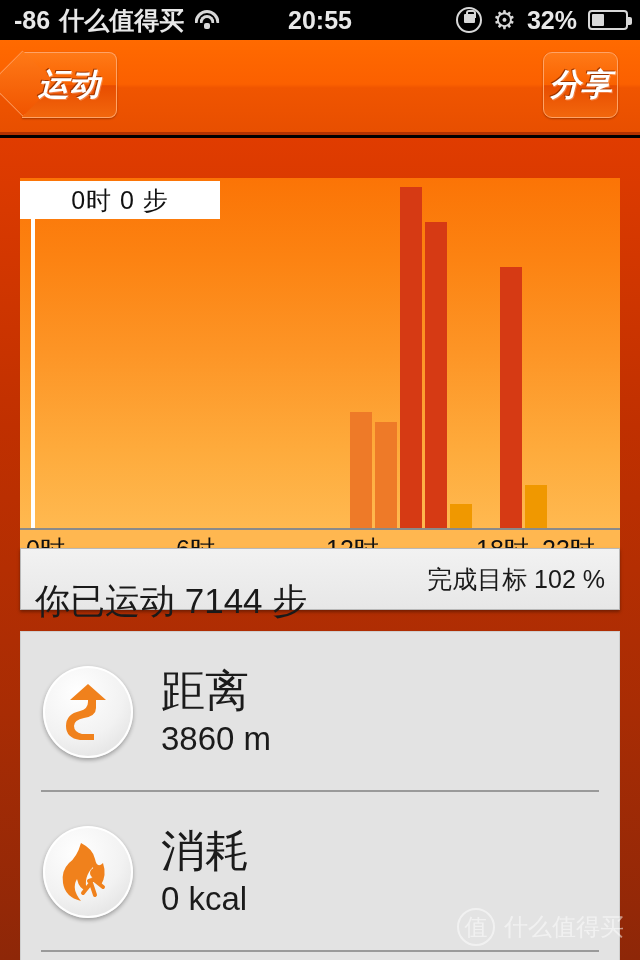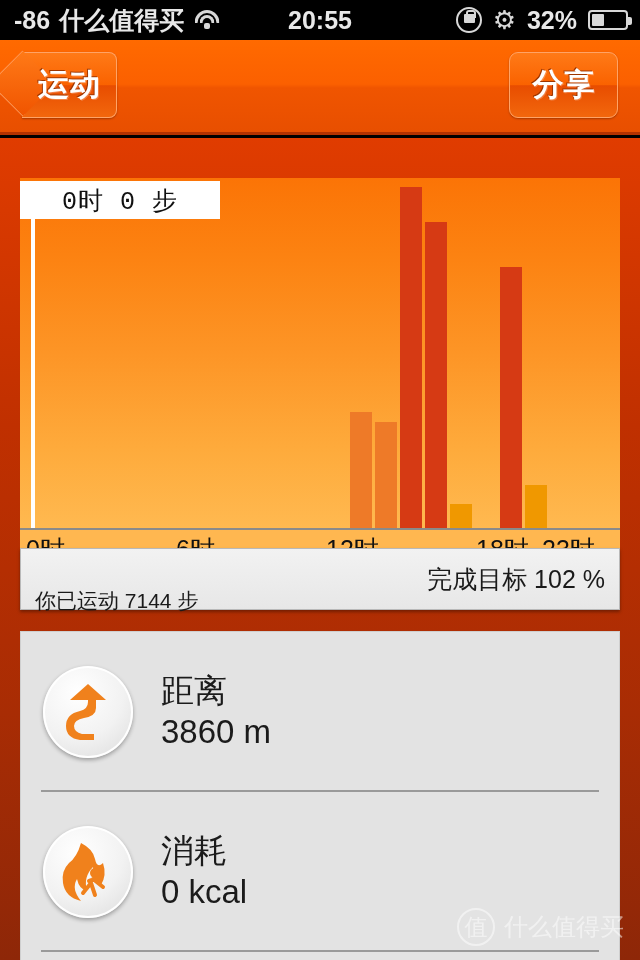--- a/index.html
+++ b/index.html
@@ -35,41 +35,42 @@
   .batt{ width:40px;height:20px;border:2.5px solid #d8d8d8;border-radius:4px;position:relative;}
   .batt:after{ content:""; position:absolute; right:-6px; top:5px; width:4px;height:8px;
             background:#d8d8d8; border-radius:0 2px 2px 0;}
   .batt i{ position:absolute; left:2px; top:2px; bottom:2px; width:32%; background:#d8d8d8;border-radius:1px;}
 
   
   .navbar{
     position:absolute; left:0; top:40px; width:640px; height:95px;
     background:linear-gradient(to bottom,#ff6a00 0%,#fb6000 48%,#f05500 52%,#e84f00 100%);
     border-bottom:3px solid #b33200;
+    font-style:italic;
   }
   .backbtn{
     position:absolute; left:22px; top:12px; width:95px; height:66px;
     background:linear-gradient(to bottom,#ff7a17 0%,#fa6200 50%,#e84d00 51%,#f2670d 100%);
     border:1.5px solid #ffa366; border-left:none;
     border-radius:0 8px 8px 0;
     display:flex; align-items:center; justify-content:center;
     box-shadow:0 1px 2px rgba(0,0,0,.3);
   }
   .backbtn:before{
     content:""; position:absolute; left:-23px; top:7px; width:46px; height:46px;
     background:linear-gradient(135deg,#ff7a17,#f05400);
     border-left:1.5px solid #ffa366; border-bottom:1.5px solid #ffa366;
     transform:rotate(45deg); border-radius:0 0 0 7px;
   }
   .backbtn span{
     position:relative; z-index:2; color:#fff; font-size:31px; font-weight:bold;
     text-shadow:-1px -1px 0 #9e3600, 1px 1px 0 rgba(255,255,255,.25);
   }
   .sharebtn{
-    position:absolute; right:22px; top:12px; width:109px; height:66px;
+    position:absolute; right:22px; top:12px; width:75px; height:66px;
     background:linear-gradient(to bottom,#ff7a17 0%,#fa6200 50%,#e84d00 51%,#f2670d 100%);
     border:1.5px solid #ffa366; border-radius:9px;
     display:flex; align-items:center; justify-content:center;
     box-shadow:0 1px 2px rgba(0,0,0,.3);
   }
   .sharebtn span{
     color:#fff; font-size:31px; font-weight:bold;
     text-shadow:-1px -1px 0 #9e3600, 1px 1px 0 rgba(255,255,255,.25);
   }
 
@@ -85,54 +86,54 @@
     position:absolute; left:0; top:0; width:600px; height:350px;
     background:linear-gradient(to bottom,#fb7406 0%,#fc8211 22%,#fd9526 50%,#feab3c 78%,#ffb950 100%);
     overflow:hidden;
   }
   .bar{ position:absolute; bottom:0; }
   .cursor{ position:absolute; width:4px; background:#fff; }
   .tooltip{
     position:absolute; left:0; top:3px; width:200px; height:38px;
     background:#fff; display:flex; align-items:center; justify-content:center;
   }
-  .tooltip span{ font-size:25px; color:#111; letter-spacing:1px;font-family:Liberation Mono, monospace; }
+  .tooltip span{ font-size:25px; color:#111; letter-spacing:1px; }
   .axis{
     position:absolute; left:20px; top:390px; width:600px; height:36px;
     background:#ffb750; border-top:2px solid #8a8a8a;
   }
   .axis .tick{ position:absolute; top:3px; font-size:25px; color:#111; }
 
   
   .summary{
     position:absolute; left:20px; top:410px; width:600px; height:62px;
     background:linear-gradient(to bottom,#f2f2f2,#e7e7e7);
     border:1px solid #b9b9b9;
     box-shadow:0 2px 3px rgba(0,0,0,.35);
     display:flex; align-items:center; padding:0 14px;
   }
-  .summary .s-left{ font-size:21px; color:#1a1a1a;margin-top:44px; }
+  .summary .s-left{ font-size:35px; color:#1a1a1a;margin-top:44px; }
   .summary .s-right{ margin-left:auto; font-size:25px; color:#1a1a1a; }
 
   
   .details{
     position:absolute; left:20px; top:493px; width:600px; height:329px;
     background:#e3e3e3; border:1px solid #cfcfcf; border-bottom:none; overflow:hidden;
   }
   .drow{ position:relative; height:160px; display:flex; align-items:center; padding:0 0 0 22px; }
   .drow .sep{ position:absolute; left:20px; right:20px; bottom:0; height:2px; background:#9a9a9a; }
   .dicon{
     width:90px; height:92px; border-radius:50%;
     background:radial-gradient(circle at 38% 28%,#ffffff 0%,#f2f2f2 55%,#dcdcdc 100%);
     border:2px solid #ffffff;
     box-shadow:0 2px 4px rgba(0,0,0,.32);
     display:flex; align-items:center; justify-content:center; flex:none;
   }
   .dtext{ margin-left:28px; }
-  .dlabel{ font-size:33px; color:#1b1b1b; line-height:1.25; }
+  .dlabel{ font-size:44px; color:#1b1b1b; line-height:1.25; }
   .dvalue{ font-size:33px; color:#1b1b1b; line-height:1.3; }
 
   
   .wm{
     position:absolute; right:16px; bottom:14px;
     display:flex; align-items:center; gap:9px; opacity:.5;
     pointer-events:none;
   }
   .wm .wmcircle{
     width:38px;height:38px;border-radius:50%;border:2.5px solid #fff;

